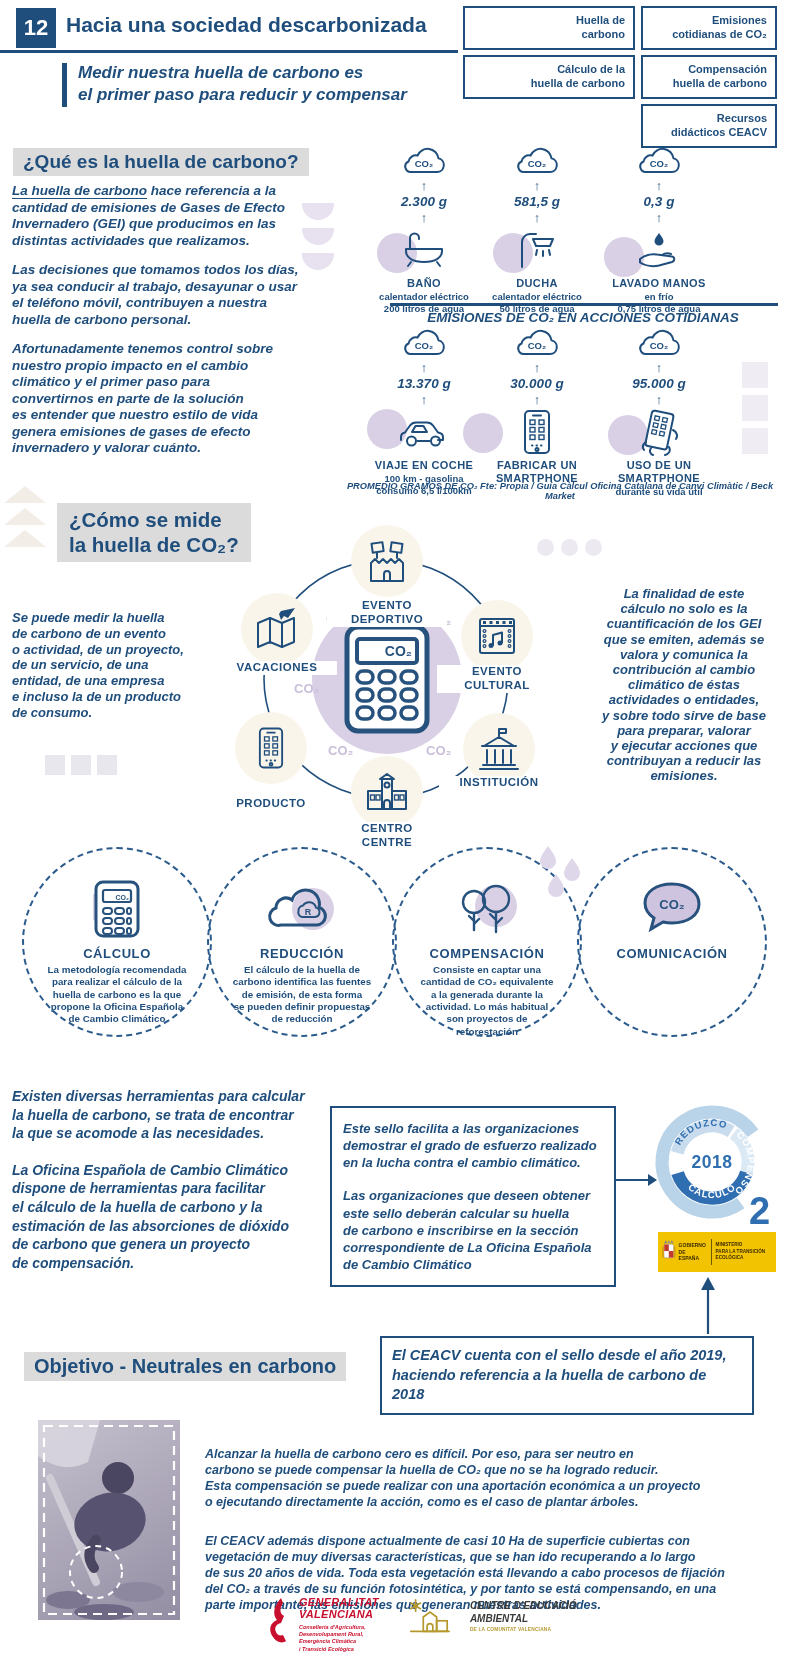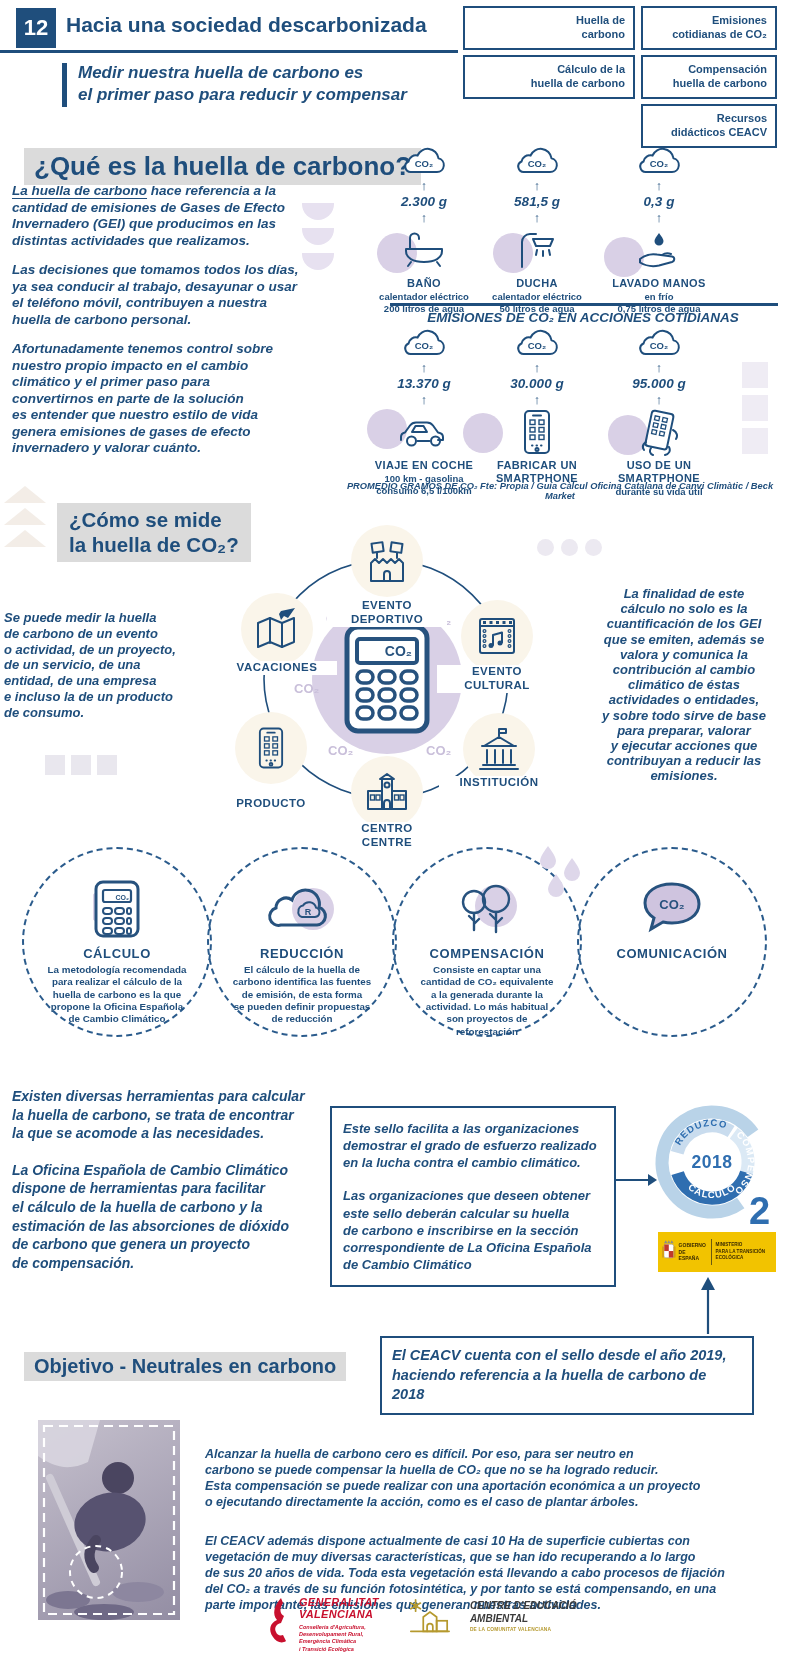--- a/index.html
+++ b/index.html
@@ -10,21 +10,21 @@
   svg .st{stroke:#1f4e7c;fill:none;stroke-width:2;stroke-linecap:round;stroke-linejoin:round;}
   
   .num-box{left:16px;top:8px;width:40px;height:40px;background:#1f4e7c;color:#fff;font-weight:bold;font-size:22px;display:flex;align-items:center;justify-content:center;}
   .page-title{left:66px;top:13px;font-size:21px;font-weight:bold;}
   .title-rule{left:0;top:50px;width:458px;height:3px;background:#1f4e7c;}
   .navbox{position:absolute;border:2.5px solid #1f4e7c;font-weight:bold;font-size:11px;line-height:1.25;text-align:right;display:flex;align-items:center;justify-content:flex-end;padding:2px 8px;box-sizing:border-box;white-space:pre-line;cursor:pointer;background:#fff;}
   .sub-bar{left:62px;top:63px;width:5px;height:44px;background:#1f4e7c;}
   .subtitle{left:78px;top:62px;font-size:17px;font-style:italic;font-weight:bold;line-height:1.3;}
   
   .sec-title{position:absolute;background:#dbdbdb;color:#1f4e7c;font-weight:bold;padding:3px 10px;display:inline-block;}
-  #what-title{left:24px;top:148px;font-size:26px;}
+  #what-title{left:13px;top:148px;font-size:19px;}
   #measure-title{left:57px;top:503px;font-size:20.5px;line-height:1.2;white-space:pre-line;padding:5px 12px;}
   #objective-title{left:24px;top:1352px;font-size:20px;}
   .body-text{font-size:13.5px;line-height:16.5px;font-weight:bold;}
   .u{text-decoration:underline;text-underline-offset:3px;}
   
   .eitem{position:absolute;width:156px;display:flex;flex-direction:column;align-items:center;text-align:center;}
   .eitem .arr{font-size:13px;font-weight:bold;line-height:1;margin:1px 0;}
   .grams{font-size:13.5px;font-weight:bold;font-style:italic;margin:1px 0;}
   .icon-wrap{position:relative;height:46px;margin-top:2px;display:flex;align-items:center;justify-content:center;}
   .icon-wrap .lav{position:absolute;width:40px;height:40px;border-radius:50%;background:#d9d0e6;right:30px;top:6px;}
@@ -39,21 +39,21 @@
   .sq{position:absolute;width:26px;height:26px;background:#efecf4;}
   .sq2{position:absolute;width:20px;height:20px;background:#e9e7ee;}
   .tri{position:absolute;width:0;height:0;border-left:21px solid transparent;border-right:21px solid transparent;border-bottom:17px solid #f3ede7;}
   .dot{position:absolute;width:17px;height:17px;border-radius:50%;background:#ece9f1;}
   
   #diagram{left:200px;top:515px;width:380px;height:345px;}
   .center-circle{left:112px;top:89px;width:150px;height:150px;border-radius:50%;background:#d9d0e6;}
   .node{position:absolute;width:72px;height:72px;border-radius:50%;background:#faf5ea;display:flex;align-items:center;justify-content:center;}
   .nlabel{position:absolute;width:120px;font-size:11.5px;font-weight:bold;letter-spacing:.5px;text-align:center;line-height:1.2;background:#fff;white-space:pre-line;}
   .wm{position:absolute;font-size:13px;font-weight:bold;color:#c9bfda;}
-  #measure-left{left:4px;top:610px;width:235px;font-size:13px;line-height:15.8px;font-weight:bold;}
+  #measure-left{left:12px;top:610px;width:235px;font-size:13px;line-height:15.8px;font-weight:bold;}
   #measure-right{left:588px;top:586px;width:192px;font-size:13px;line-height:15.2px;font-weight:bold;text-align:center;}
   
   .pcircle{position:absolute;width:190px;height:190px;border:2px dashed #2a5b8c;border-radius:50%;box-sizing:border-box;top:847px;}
   .pcontent{position:absolute;top:28px;left:10px;right:10px;text-align:center;}
   .picon{height:64px;display:flex;align-items:center;justify-content:center;}
   .ptitle{font-size:13px;font-weight:bold;letter-spacing:.6px;margin-top:5px;}
   .pdesc{font-size:9.8px;line-height:1.26;font-weight:bold;margin-top:3px;white-space:pre-line;}
   
   #tools-left{left:12px;top:1087px;width:318px;font-size:14px;line-height:1.33;font-weight:bold;}
   #tools-left .p2{margin-top:18px;}

